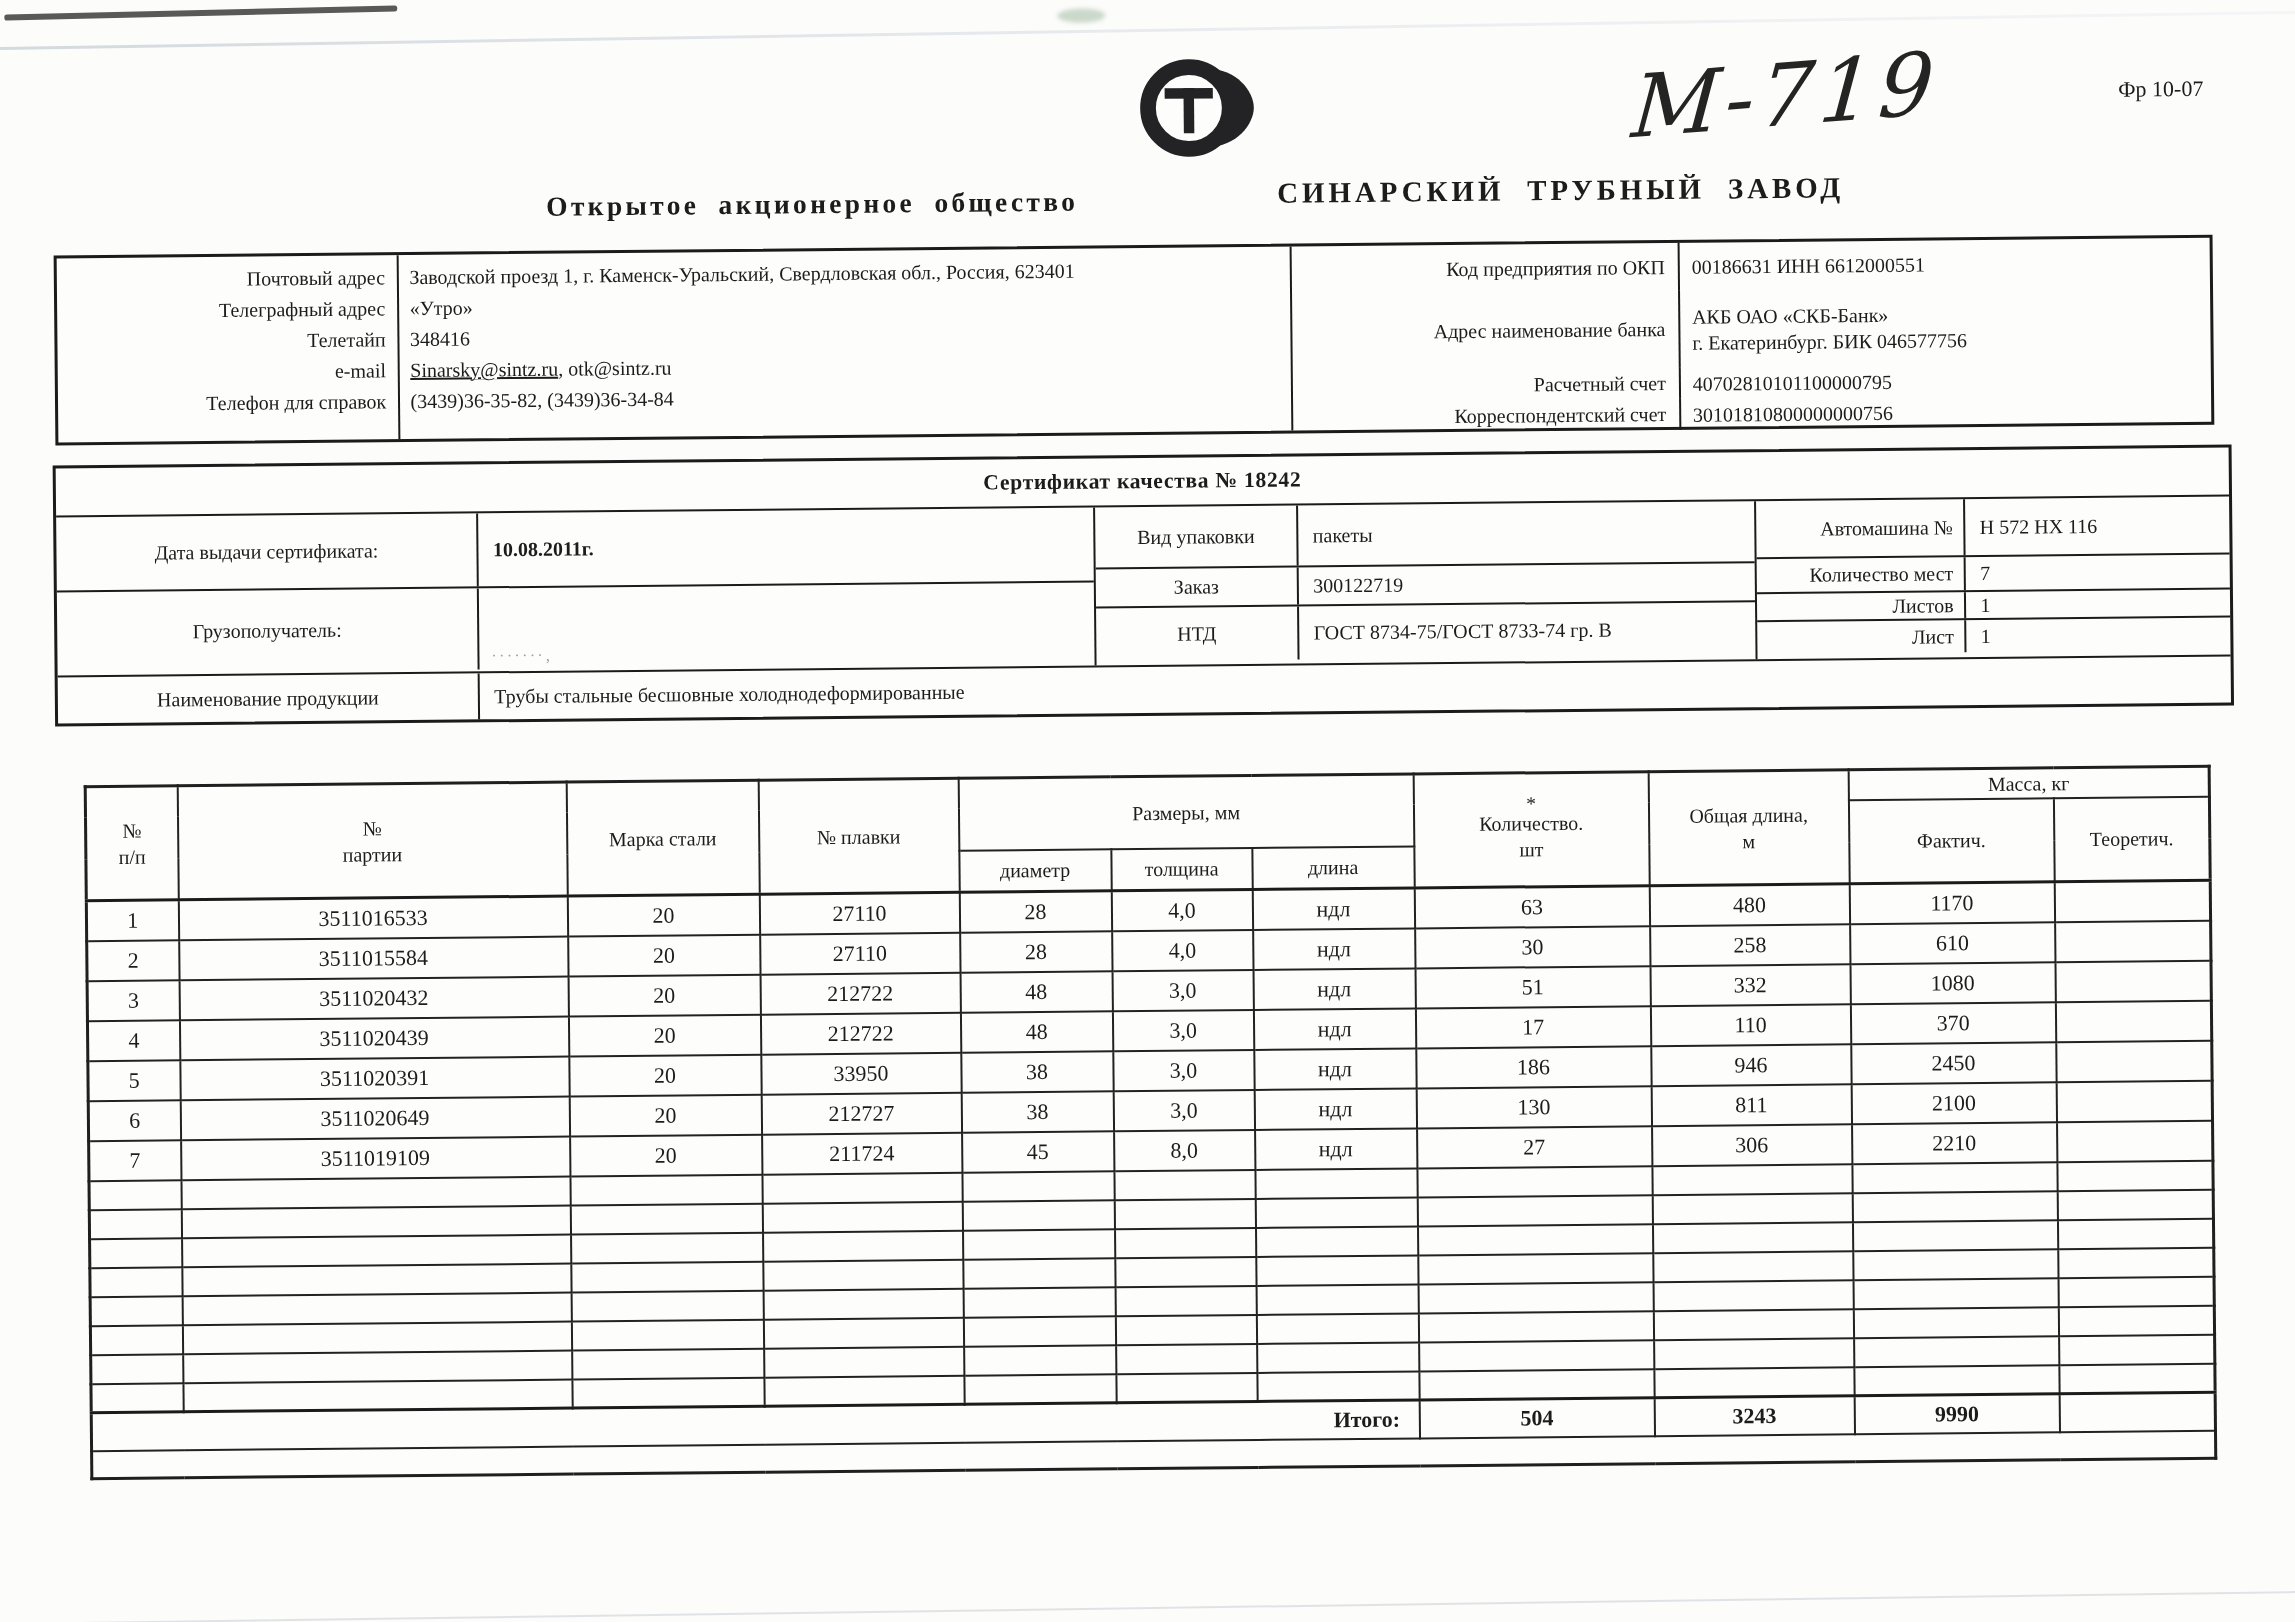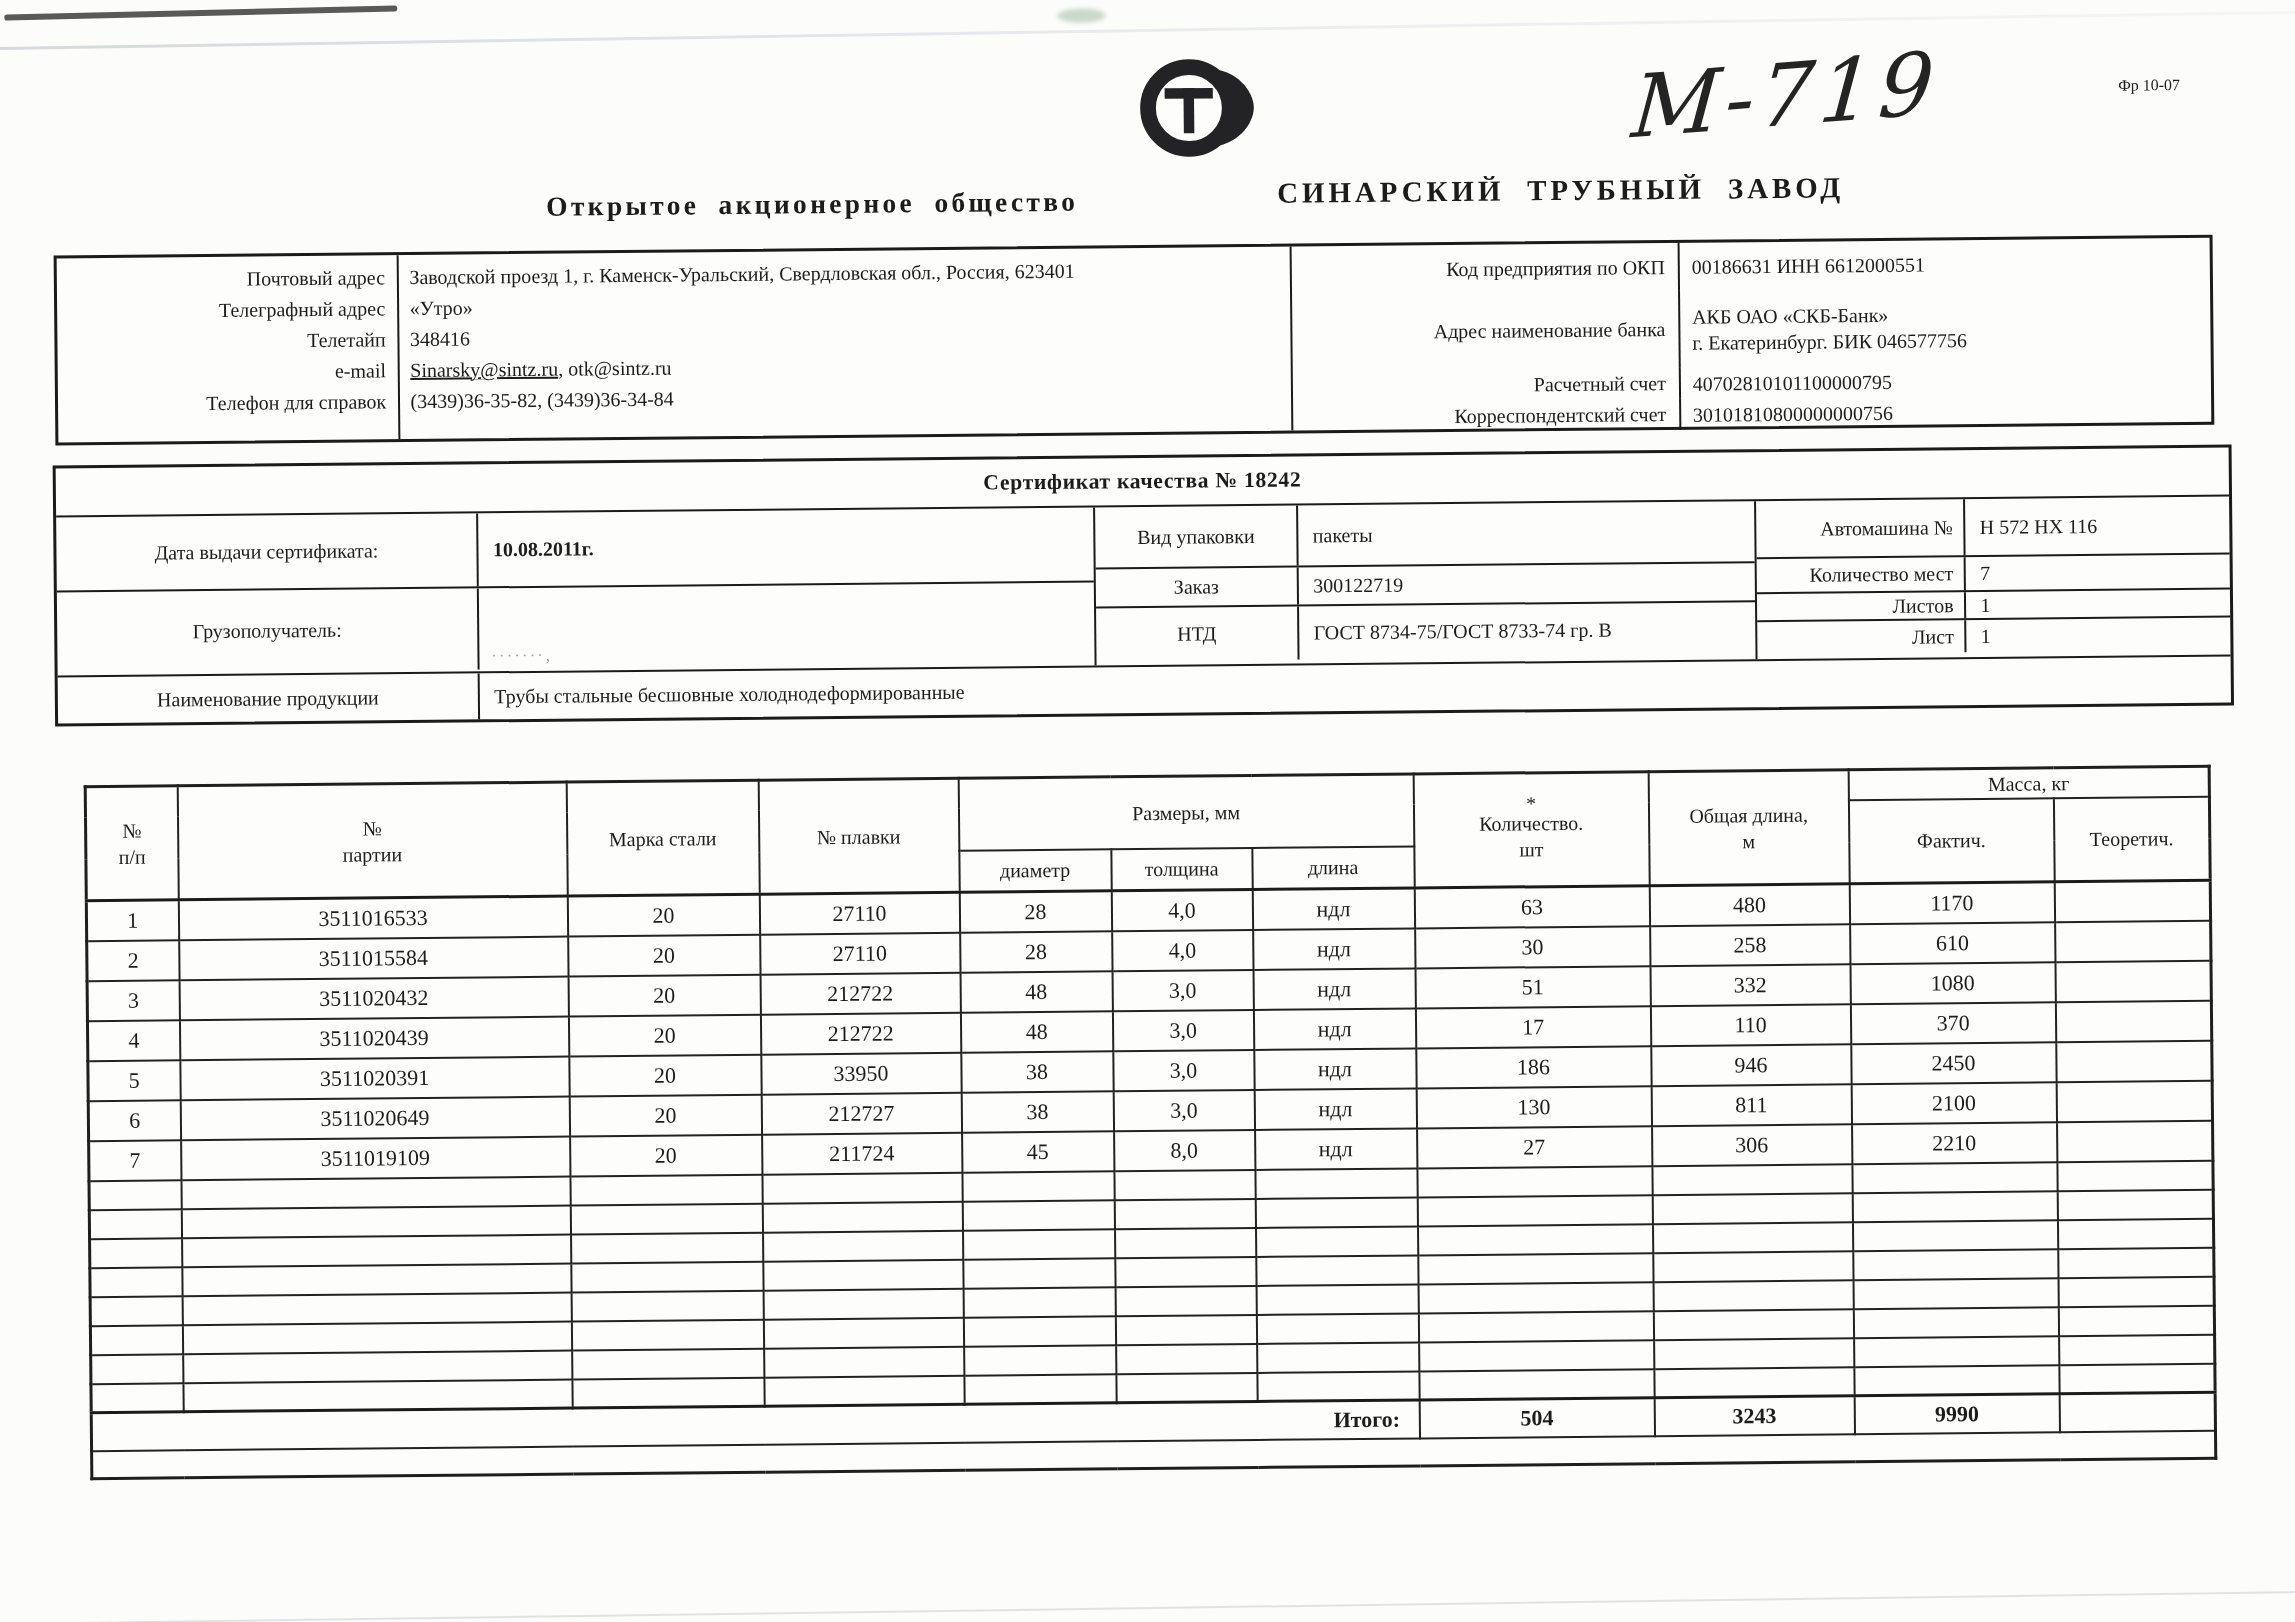--- a/index.html
+++ b/index.html
@@ -21,21 +21,21 @@
     transform:rotate(-0.25deg);opacity:.7;}
   .noise{position:absolute;left:11.8px;bottom:2.6px;font-size:17px;letter-spacing:2px;opacity:.4;}
 
   
   .logo{position:absolute;left:1140px;top:54px;width:128px;height:110px;}
   .handwritten{
     position:absolute;left:1639px;top:51px;font-size:86px;font-style:italic;
     font-family:"DejaVu Serif","Liberation Serif",serif;letter-spacing:5.2px;color:#242424;
     transform:rotate(-4deg) skewX(-9deg);white-space:nowrap;
   }
-  .form-code{position:absolute;left:2125px;top:86px;font-size:16px;}
+  .form-code{position:absolute;left:2125px;top:86px;font-size:22px;}
   .org-type{position:absolute;left:458px;top:185px;width:720px;text-align:center;
     font-size:27.5px;font-weight:bold;letter-spacing:3.3px;word-spacing:9.2px;white-space:nowrap;}
   .plant-name{position:absolute;left:1283px;top:178px;width:497px;text-align:center;
     font-size:29px;font-weight:bold;letter-spacing:3.9px;word-spacing:11.8px;white-space:nowrap;}
 
   
   .company{position:absolute;left:59px;top:245px;width:2159px;height:190px;
     border:3.9px solid #1b1b1b;display:flex;box-sizing:border-box;background:#fdfdfb;}
   .c-left{width:1233px;display:flex;box-sizing:border-box;}
   .c-lbls{width:340px;padding-top:6.5px;box-sizing:border-box;}

